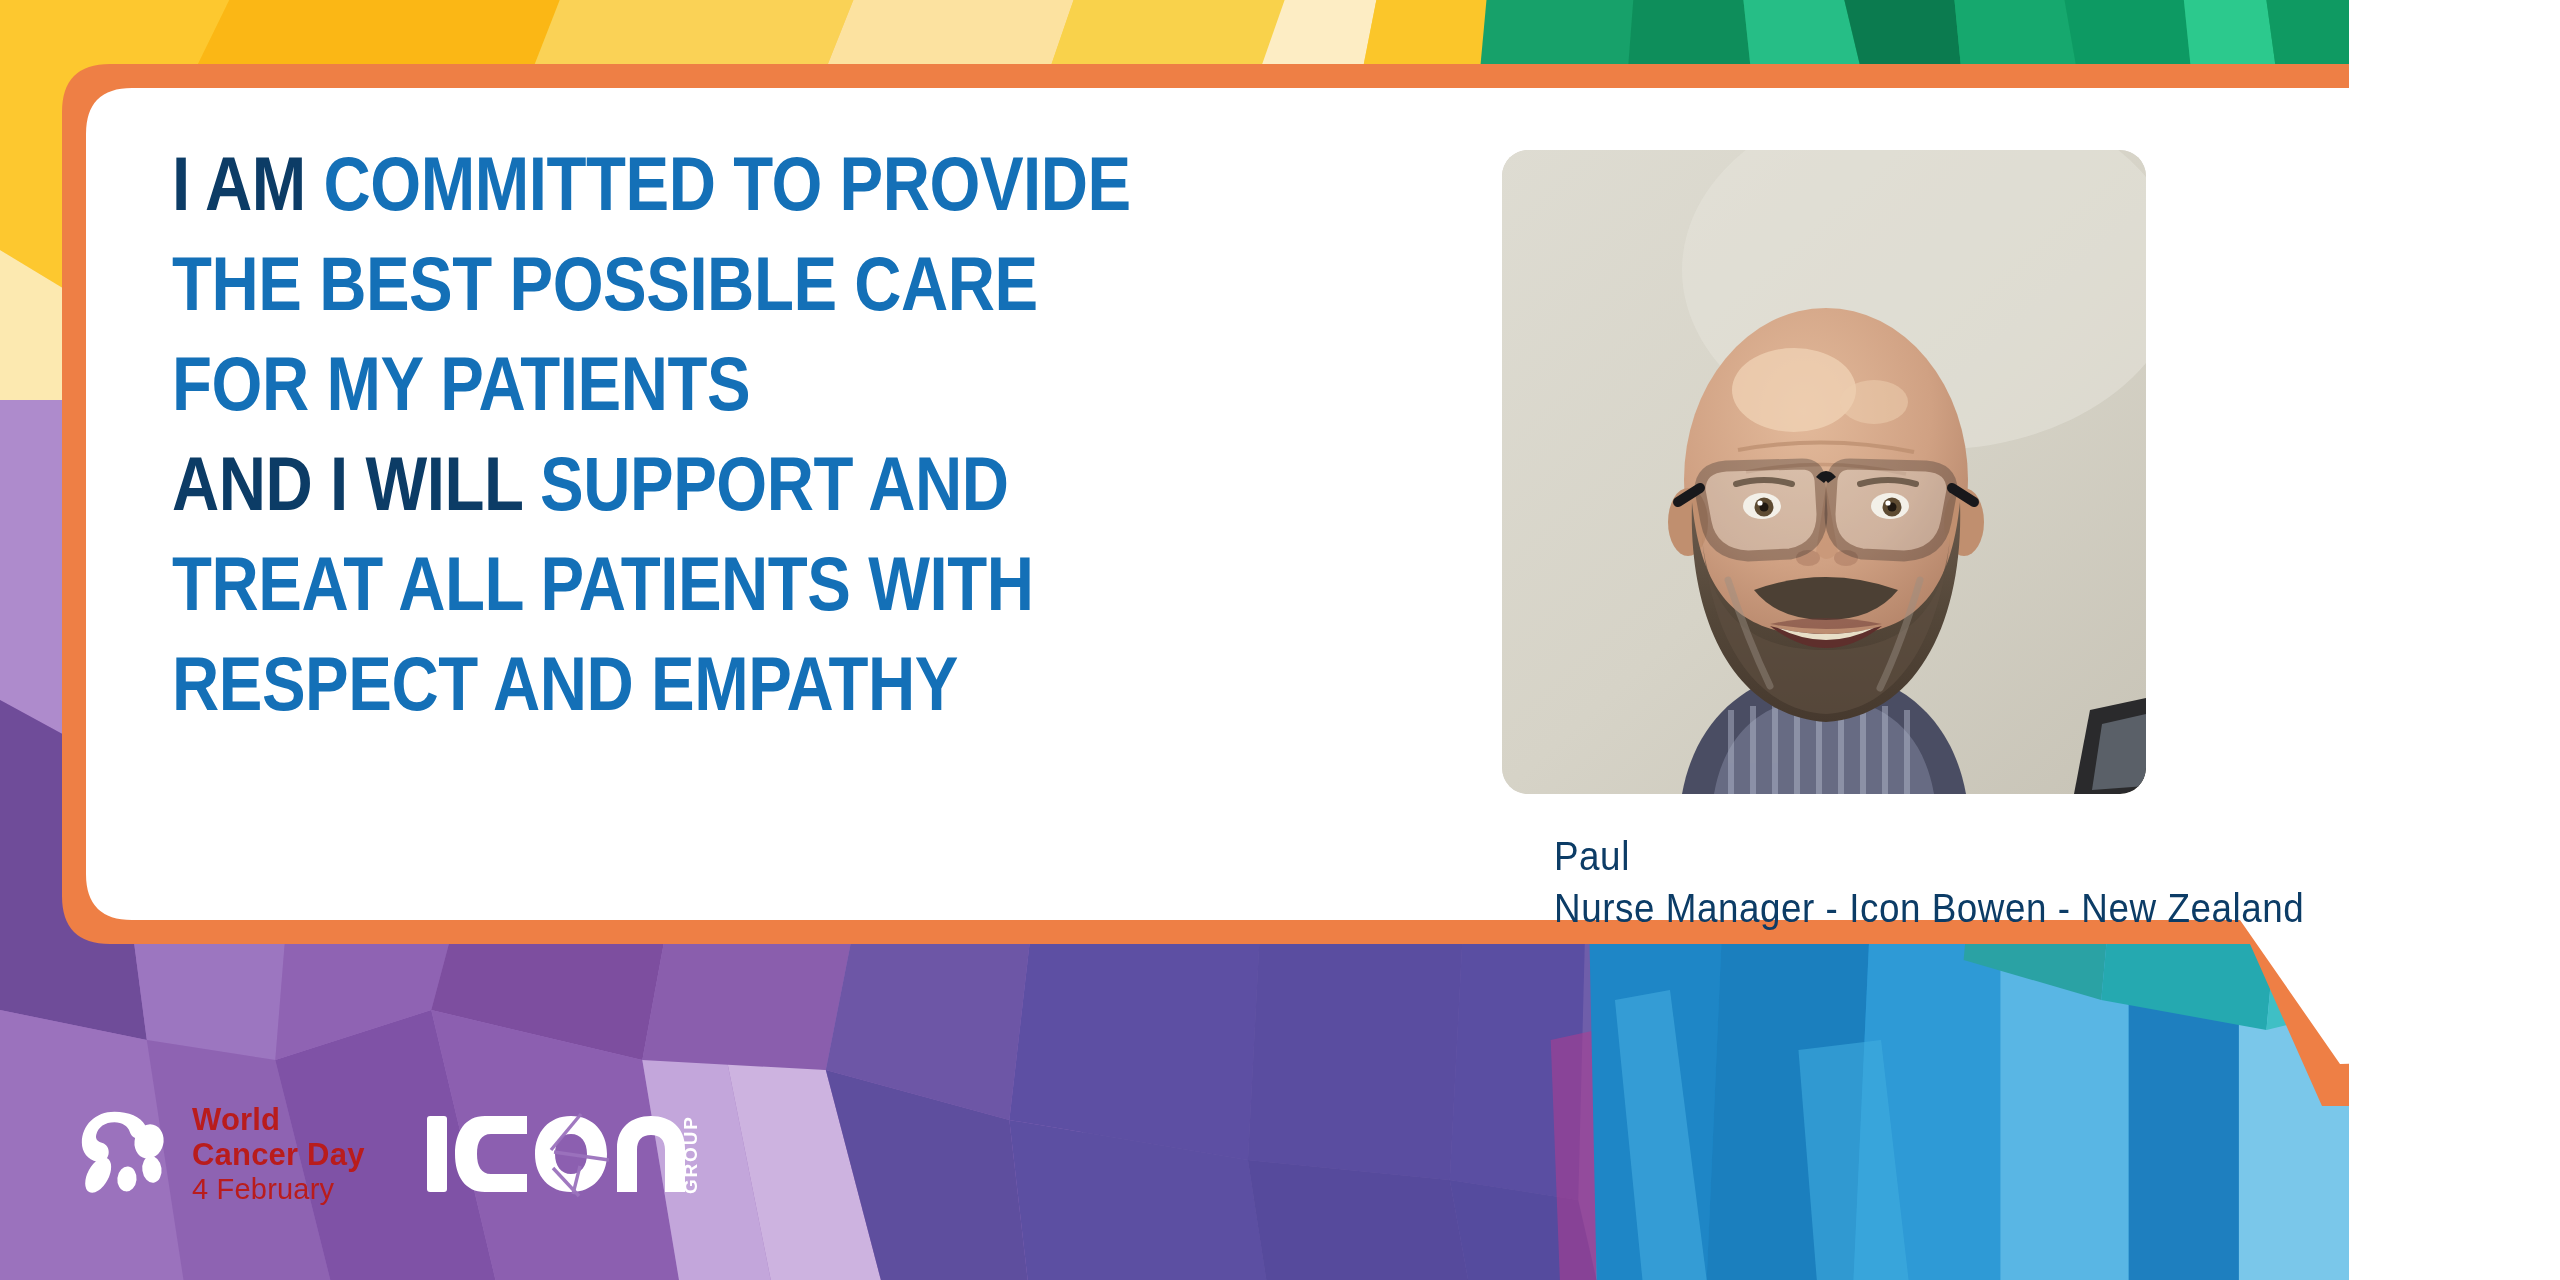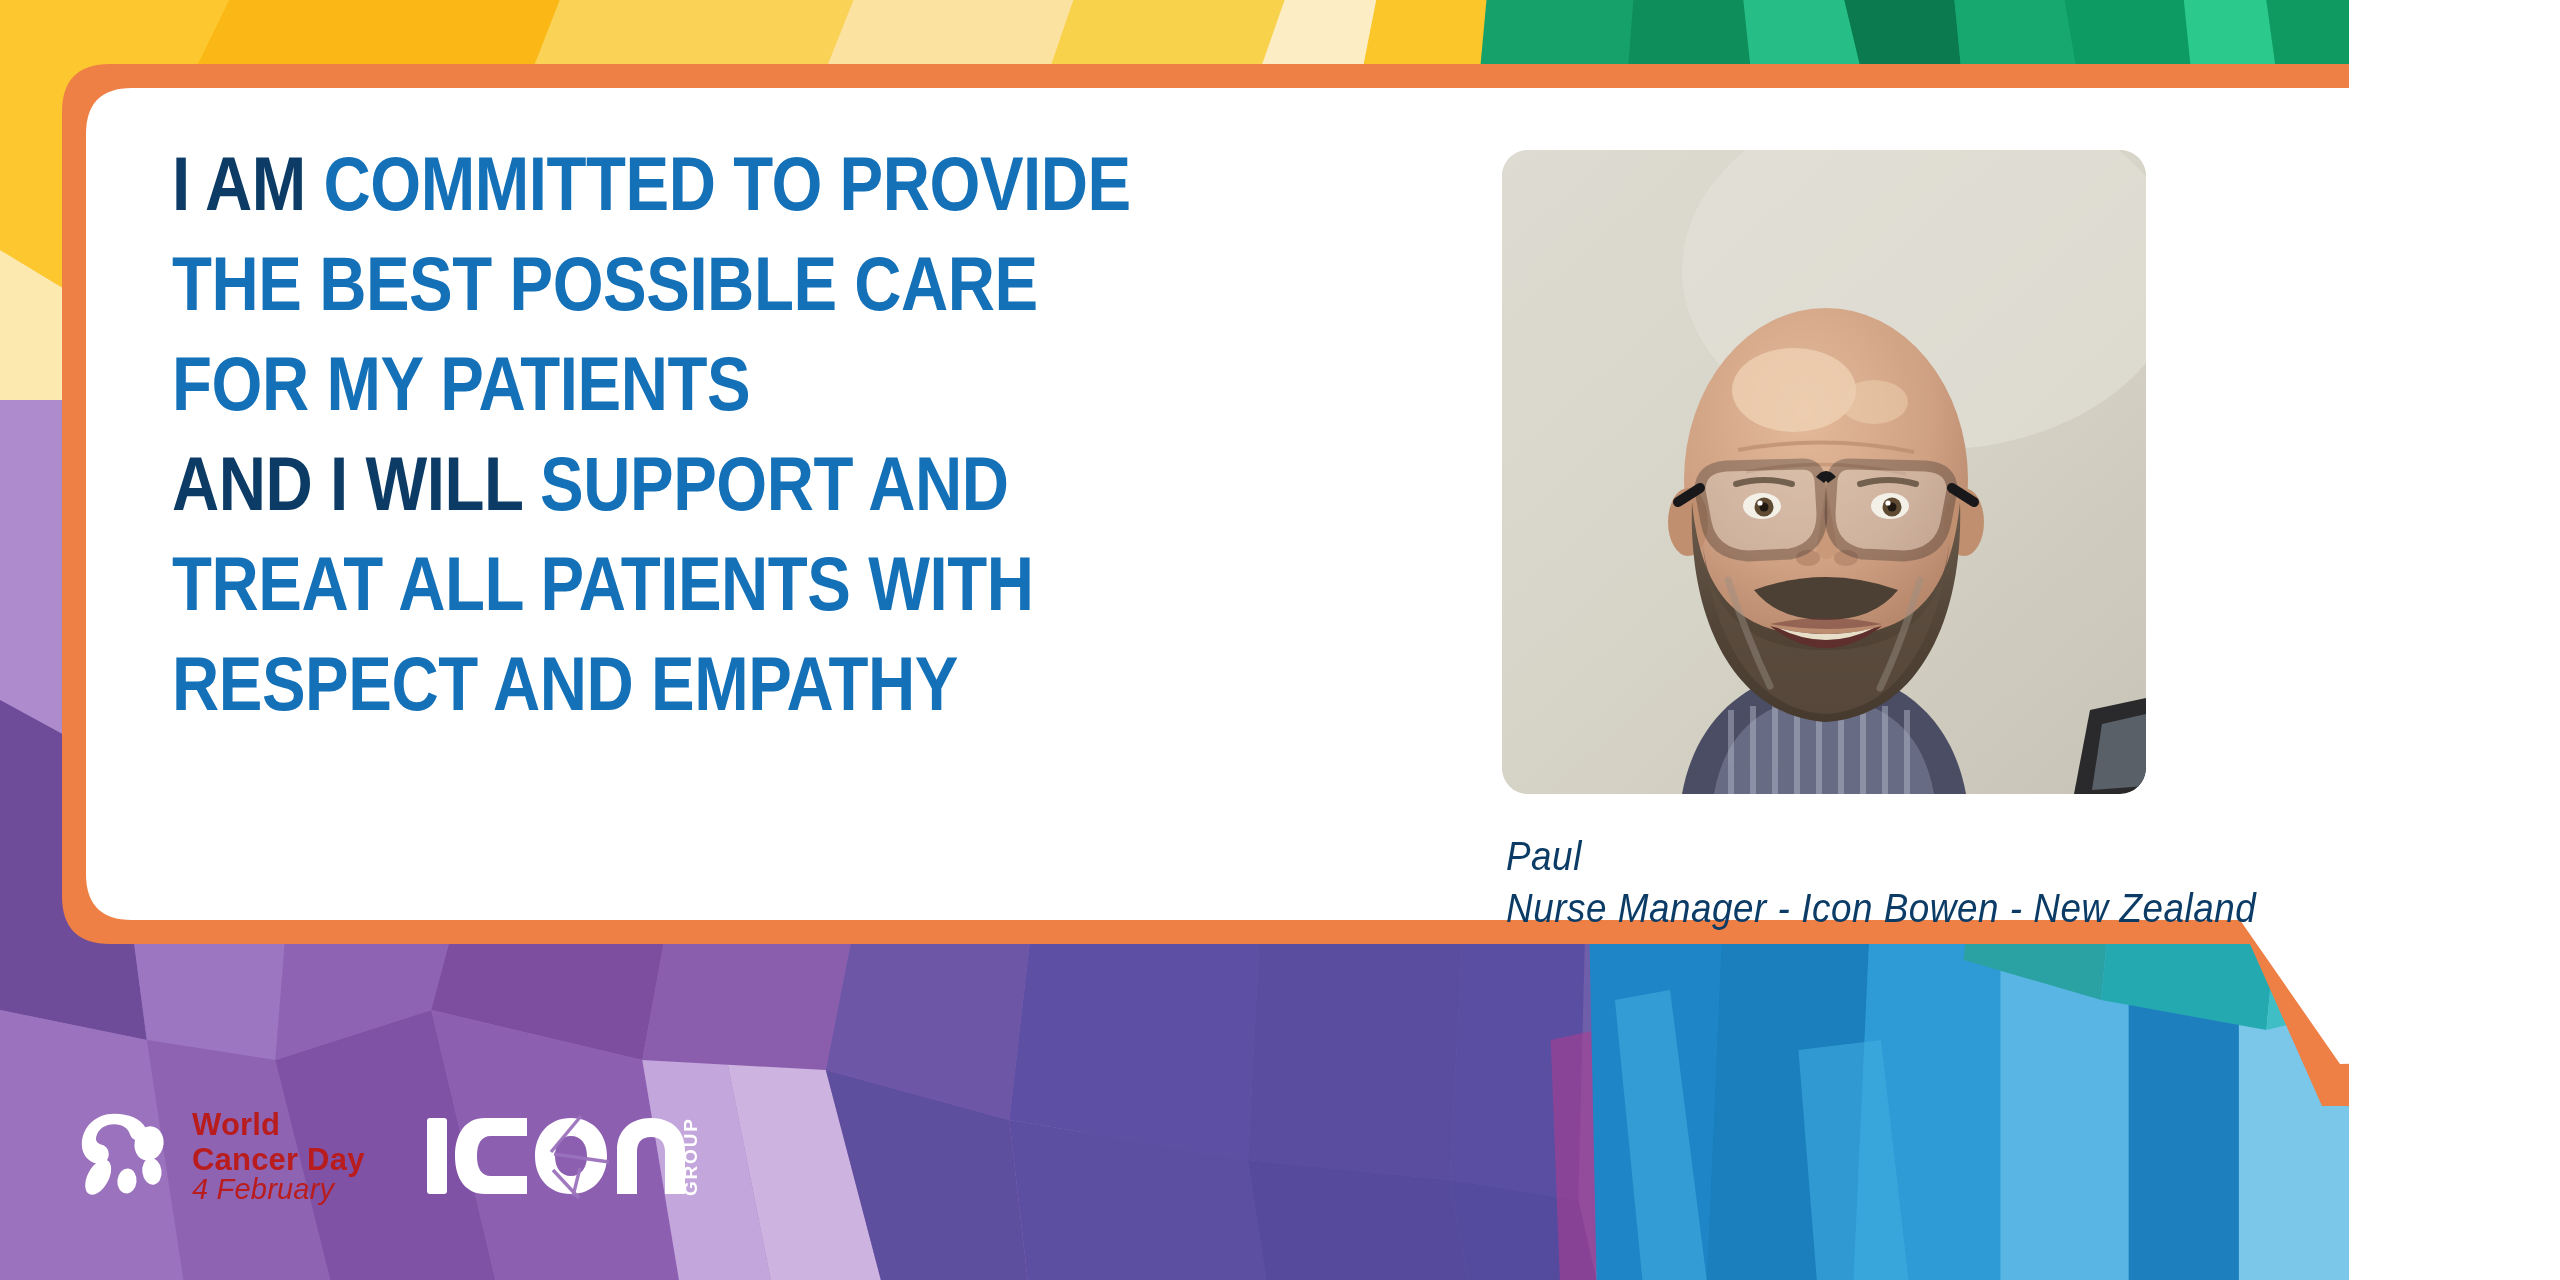--- a/index.html
+++ b/index.html
@@ -56,24 +56,23 @@
     width:644px; height:644px;
     border-radius:26px;
     overflow:hidden;
     background:#d8d4ca;
   }
   #photo-svg { display:block; width:100%; height:100%; }
 
   
   #attribution {
     position:absolute;
-    left:1444px;
+    left:1492px;
     top:766px;
     width:900px;
-    font-style:italic;
   }
   #attribution .name,
   #attribution .role {
     font-family:"Liberation Sans Narrow","Liberation Sans", sans-serif;
     color:#0C3C66;
     font-size:40px;
     line-height:52px;
     font-weight:400;
     letter-spacing:0.6px;
     white-space:nowrap;
@@ -89,21 +88,21 @@
     display:flex;
     align-items:center;
     gap:58px;
   }
   .wcd-logo { display:flex; align-items:center; gap:18px; }
   .wcd-mark { width:96px; height:96px; flex:0 0 auto; }
   .wcd-text { color:#b91c1c; line-height:1.0; }
   .wcd-text .l1,
   .wcd-text .l2 { font-size:31px; font-weight:700; letter-spacing:0.2px; }
   .wcd-text .l2 { margin-top:4px; }
-  .wcd-text .l3 { font-size:29px; font-weight:400; letter-spacing:0.2px;font-style:italic; }
+  .wcd-text .l3 { font-size:29px; font-weight:400; margin-top:5px; letter-spacing:0.2px; }
 
   .icon-logo { width:280px; height:96px; }
 </style>
 </head>
 <body>
 
 <div id="stage">
 
   <svg id="bg-art" viewBox="0 0 2560 1280" preserveAspectRatio="none">
     <defs>

